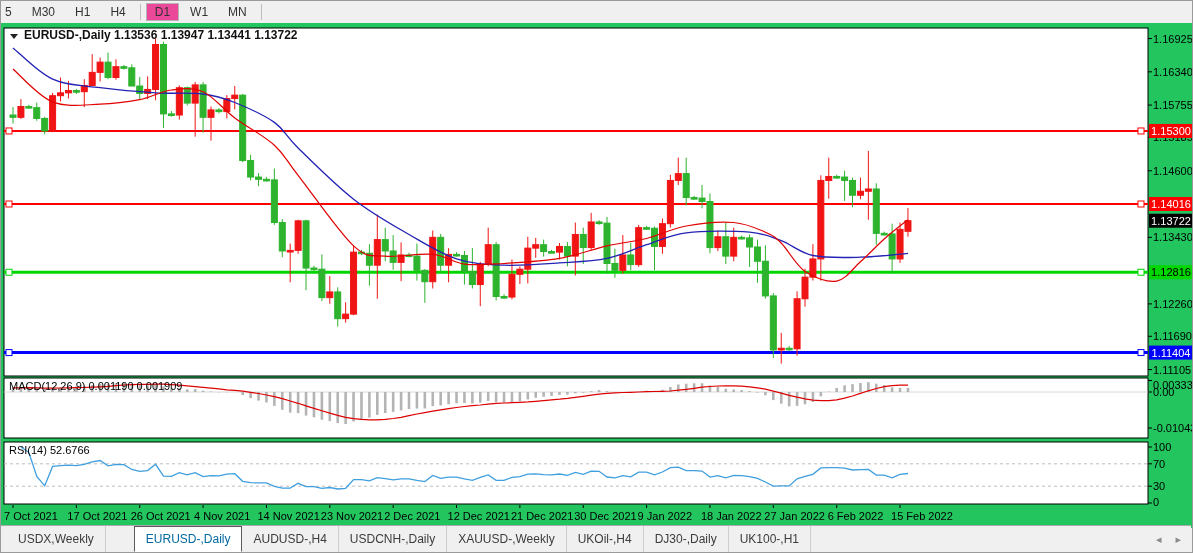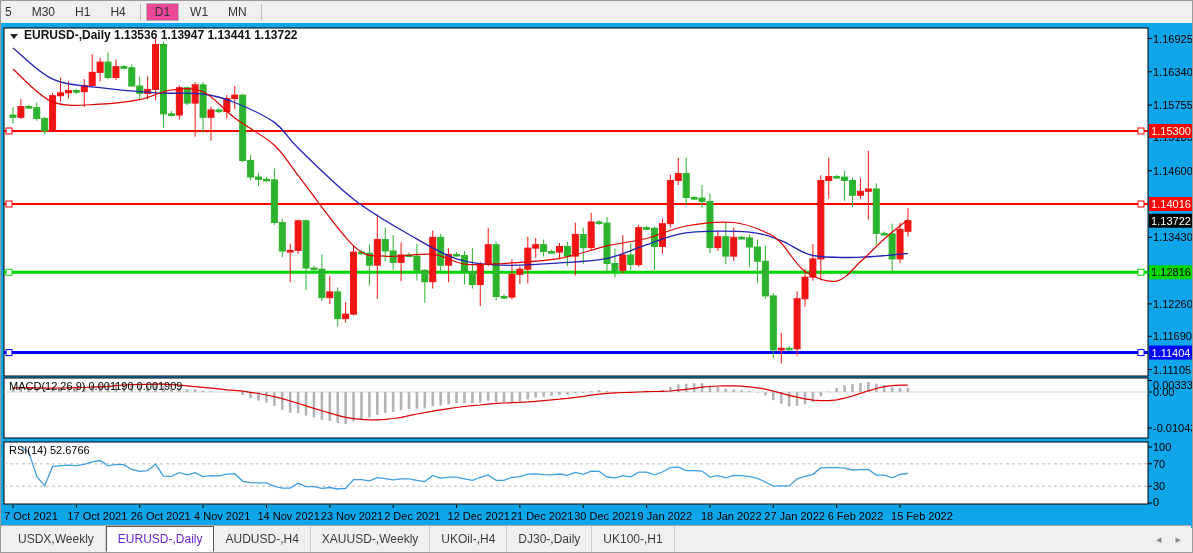--- a/index.html
+++ b/index.html
@@ -9,29 +9,29 @@
     border:1px solid #9a9a9a;box-sizing:border-box;
   }
   .toolbar{
     height:22px;display:flex;align-items:center;background:#f0f0f0;
     border-bottom:1px solid #c8c8c8;font-size:12px;color:#333;overflow:hidden;
   }
   .tfbtn{padding:2px 9px;margin:0 1px;cursor:default;white-space:nowrap;}
   .tfbtn.first{margin-left:-5px;}
   .tfbtn.active{background:#ec4899;border:1px solid #b4b4b4;padding:1px 8px;}
   .tbsep{width:1px;height:16px;background:#bdbdbd;margin:0 4px;}
-  .chartwrap{position:absolute;top:22px;left:0;width:1193px;height:505px;background:#0ea5e9;}
+  .chartwrap{position:absolute;top:22px;left:0;width:1193px;height:505px;background:#22c55e;}
   svg{display:block;}
   .tabbar{
     position:absolute;left:0;bottom:0;width:1190px;height:26px;background:#f0f0f0;
     border-top:1px solid #aaa;display:flex;align-items:stretch;font-size:12px;color:#3c3c3c;
   }
   .tab{display:flex;align-items:center;padding:0 11px;border-right:1px solid #cfcfcf;white-space:nowrap;cursor:default;}
   .tab:first-child{margin-left:6px;}
-  .tab.active{background:#ffffff;border:1px solid #5a5a5a;border-bottom:1px solid #fff;color:#6d28d9;}
+  .tab.active{background:#ffffff;border:1px solid #5a5a5a;border-bottom:1px solid #fff;color:#0369a1;margin-left:28px;}
   .tabnav{margin-left:auto;display:flex;align-items:center;gap:14px;padding-right:10px;color:#8a8a8a;font-size:11px;}
   .tabnav span{cursor:default;}
 </style>
 </head>
 <body>
 
 <div class="app">
   <div class="toolbar" id="toolbar">
       <span class="tfbtn first">5</span>
       <span class="tfbtn">M30</span>
@@ -518,20 +518,21 @@
           <text x="826.68" y="497" font-family="Liberation Sans, sans-serif" font-size="11px" fill="#000">6 Feb 2022</text>
           <line x1="899.04" y1="482" x2="899.04" y2="485" stroke="#000"></line>
           <text x="890.04" y="497" font-family="Liberation Sans, sans-serif" font-size="11px" fill="#000">15 Feb 2022</text>
         </g>
       </svg>
   </div>
   <div class="tabbar" id="tabbar">
       <div class="tab">USDX,Weekly</div>
       <div class="tab active">EURUSD-,Daily</div>
       <div class="tab">AUDUSD-,H4</div>
+      <div class="tab">USDCNH-,Daily</div>
       <div class="tab">XAUUSD-,Weekly</div>
       <div class="tab">UKOil-,H4</div>
       <div class="tab">DJ30-,Daily</div>
       <div class="tab">UK100-,H1</div>
       <div class="tabnav">
         <span>◂</span>
         <span>▸</span>
       </div>
     </div>
 </div>

